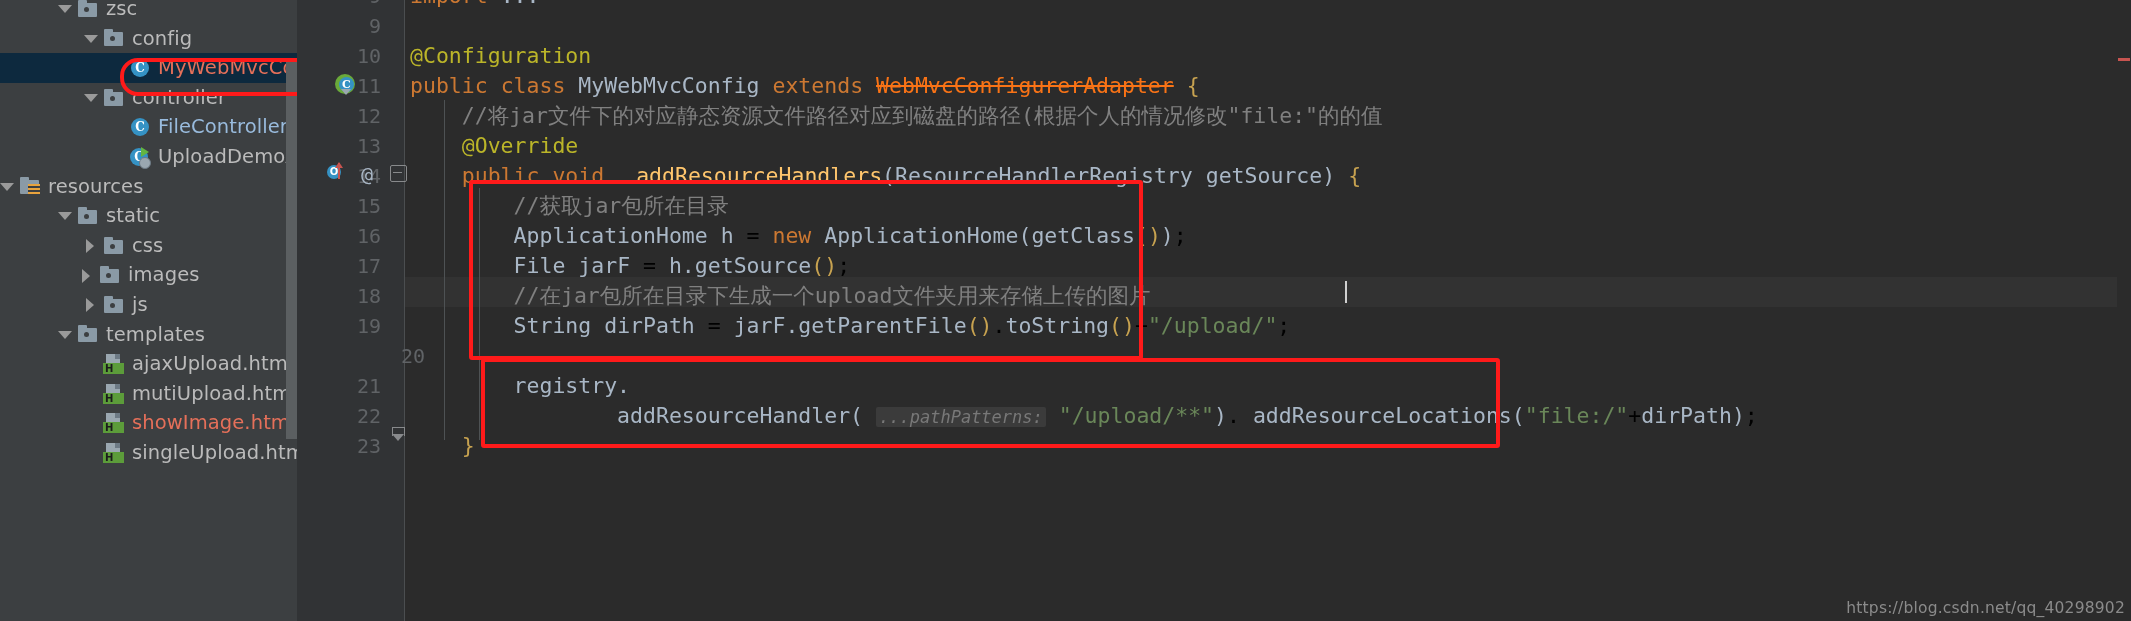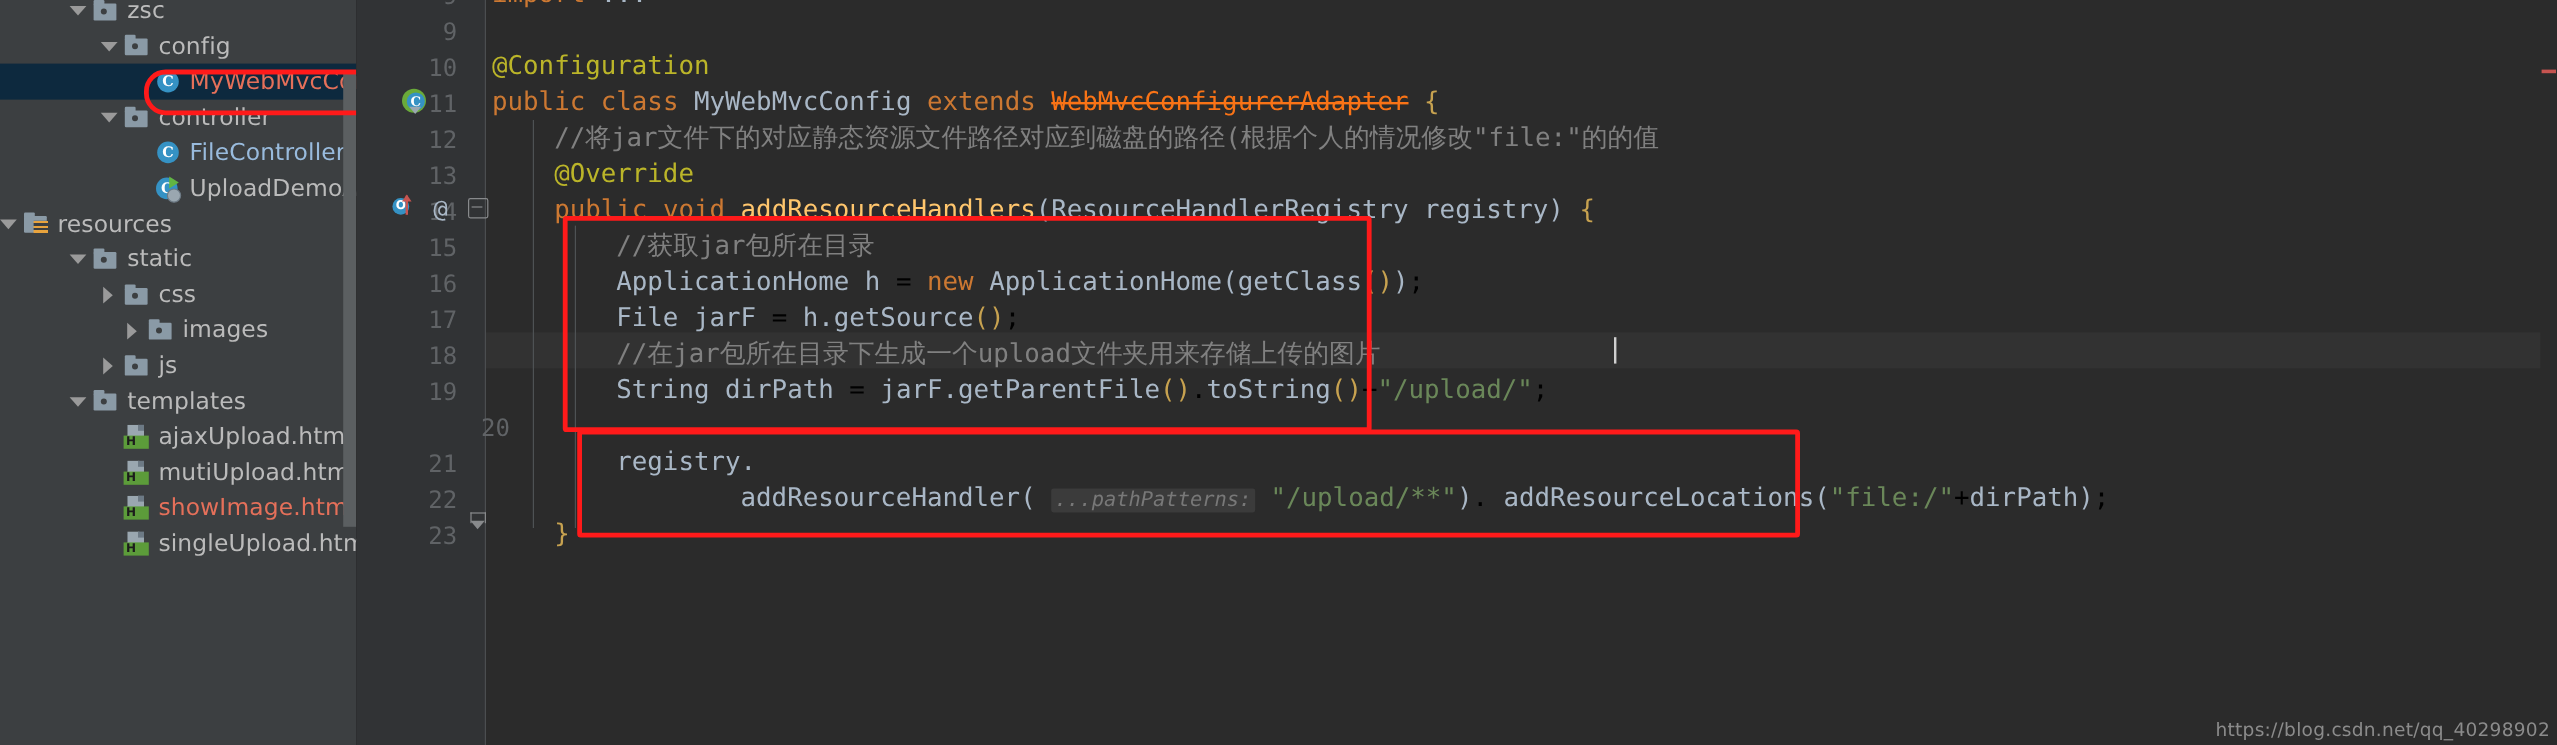--- a/index.html
+++ b/index.html
@@ -123,21 +123,21 @@
   }
   .ln .txt{position:absolute;left:113px;}
 
   
   .t-ann{color:#bbb529;}
   .t-kw{color:#cc7832;}
   .t-cls{color:#a9b7c6;}
   .t-ident{color:#a9b7c6;}
   .t-str{color:#6a8759;}
   .t-cmt{color:#808080;}
-  .t-yellow{color:#ffc66d;}
+  .t-yellow{color:#ffc66d;margin-left:19px;}
   .t-hint{color:#787878;background:#3b3b3b;border-radius:2px;padding:0 3px;font-size:17px;font-style:italic;}
   .t-paren{color:#a9b7c6;}
   .t-paren-y{color:#c7a250;}
   .strike{text-decoration:line-through;text-decoration-thickness:1.5px;color:#f97316;}
 
   .line-hl{
     position:absolute;left:108px;right:0;height:30px;background:#323232;
   }
   .indent-guide{position:absolute;width:1px;background:#4e5254;}
 
@@ -288,21 +288,21 @@
           </span>
           <span class="tlabel c-grey">static</span>
         </div>
         <div class="trow" style="padding-left: 84px;">
           <span class="arrow right"></span>
           <span class="ico folder folderdot">
             <span class="dot"></span>
           </span>
           <span class="tlabel c-grey">css</span>
         </div>
-        <div class="trow" style="padding-left: 104px;">
+        <div class="trow" style="padding-left: 80px;">
           <span class="arrow right"></span>
           <span class="ico folder folderdot">
             <span class="dot"></span>
           </span>
           <span class="tlabel c-grey">images</span>
         </div>
         <div class="trow" style="padding-left: 84px;">
           <span class="arrow right"></span>
           <span class="ico folder folderdot">
             <span class="dot"></span>
@@ -364,21 +364,21 @@
 
     <div class="line-hl" style="top:277px;"></div>
 
     <div class="code-area" id="code-area">
         <div class="ln" style="top: -19px;"><span class="num">9</span><span class="txt"><span class="t-kw">import</span> <span class="t-cls">...</span></span></div>
         <div class="ln" style="top: 11px;"><span class="num">9</span><span class="txt"></span></div>
         <div class="ln" style="top: 41px;"><span class="num">10</span><span class="txt"><span class="t-ann">@Configuration</span></span></div>
         <div class="ln" style="top: 71px;"><span class="num">11</span><span class="txt"><span class="t-kw">public</span> <span class="t-kw">class</span> <span class="t-cls">MyWebMvcConfig</span> <span class="t-kw">extends</span> <span class="strike">WebMvcConfigurerAdapter</span> <span class="t-paren-y">{</span></span></div>
         <div class="ln" style="top: 101px;"><span class="num">12</span><span class="txt">    <span class="t-cmt">//将jar文件下的对应静态资源文件路径对应到磁盘的路径(根据个人的情况修改"file:"的的值</span></span></div>
         <div class="ln" style="top: 131px;"><span class="num">13</span><span class="txt">    <span class="t-ann">@Override</span></span></div>
-        <div class="ln" style="top: 161px;"><span class="num">14</span><span class="txt">    <span class="t-kw">public</span> <span class="t-kw">void</span> <span class="t-yellow">addResourceHandlers</span><span class="t-paren">(</span><span class="t-cls">ResourceHandlerRegistry</span> <span class="t-ident">registry</span><span class="t-paren">)</span> <span class="t-paren-y">{</span></span></div>
+        <div class="ln" style="top: 161px;"><span class="num">14</span><span class="txt">    <span class="t-kw">public</span> <span class="t-kw">void</span> <span class="t-yellow">addResourceHandlers</span><span class="t-paren">(</span><span class="t-cls">ResourceHandlerRegistry</span> <span class="t-ident">getSource</span><span class="t-paren">)</span> <span class="t-paren-y">{</span></span></div>
         <div class="ln" style="top: 191px; padding-left: 41px;"><span class="num">15</span><span class="txt">        <span class="t-cmt">//获取jar包所在目录</span></span></div>
         <div class="ln" style="top: 221px;"><span class="num">16</span><span class="txt">        <span class="t-cls">ApplicationHome</span> <span class="t-ident">h</span> = <span class="t-kw">new</span> <span class="t-cls">ApplicationHome</span><span class="t-paren">(</span><span class="t-ident">getClass</span><span class="t-paren-y">()</span><span class="t-paren">)</span>;</span></div>
         <div class="ln" style="top: 251px;"><span class="num">17</span><span class="txt">        <span class="t-cls">File</span> <span class="t-ident">jarF</span> = <span class="t-ident">h.getSource</span><span class="t-paren-y">()</span>;</span></div>
         <div class="ln" style="top: 281px;"><span class="num">18</span><span class="txt">        <span class="t-cmt">//在jar包所在目录下生成一个upload文件夹用来存储上传的图片</span></span></div>
         <div class="ln" style="top: 311px;"><span class="num">19</span><span class="txt">        <span class="t-cls">String</span> <span class="t-ident">dirPath</span> = <span class="t-ident">jarF.getParentFile</span><span class="t-paren-y">()</span>.<span class="t-ident">toString</span><span class="t-paren-y">()</span>+<span class="t-str">"/upload/"</span>;</span></div>
         <div class="ln" style="top: 341px; margin-left: 44px;"><span class="num">20</span><span class="txt"></span></div>
         <div class="ln" style="top: 371px;"><span class="num">21</span><span class="txt">        <span class="t-ident">registry.</span></span></div>
         <div class="ln" style="top: 401px;"><span class="num">22</span><span class="txt">                <span class="t-ident">addResourceHandler</span><span class="t-paren">(</span> <span class="t-hint">...pathPatterns:</span> <span class="t-str">"/upload/**"</span><span class="t-paren">)</span>. <span class="t-ident">addResourceLocations</span><span class="t-paren">(</span><span class="t-str">"file:/"</span>+<span class="t-ident">dirPath</span><span class="t-paren">)</span>;</span></div>
         <div class="ln" style="top: 431px;"><span class="num">23</span><span class="txt">    <span class="t-paren-y">}</span></span></div>
       </div>

